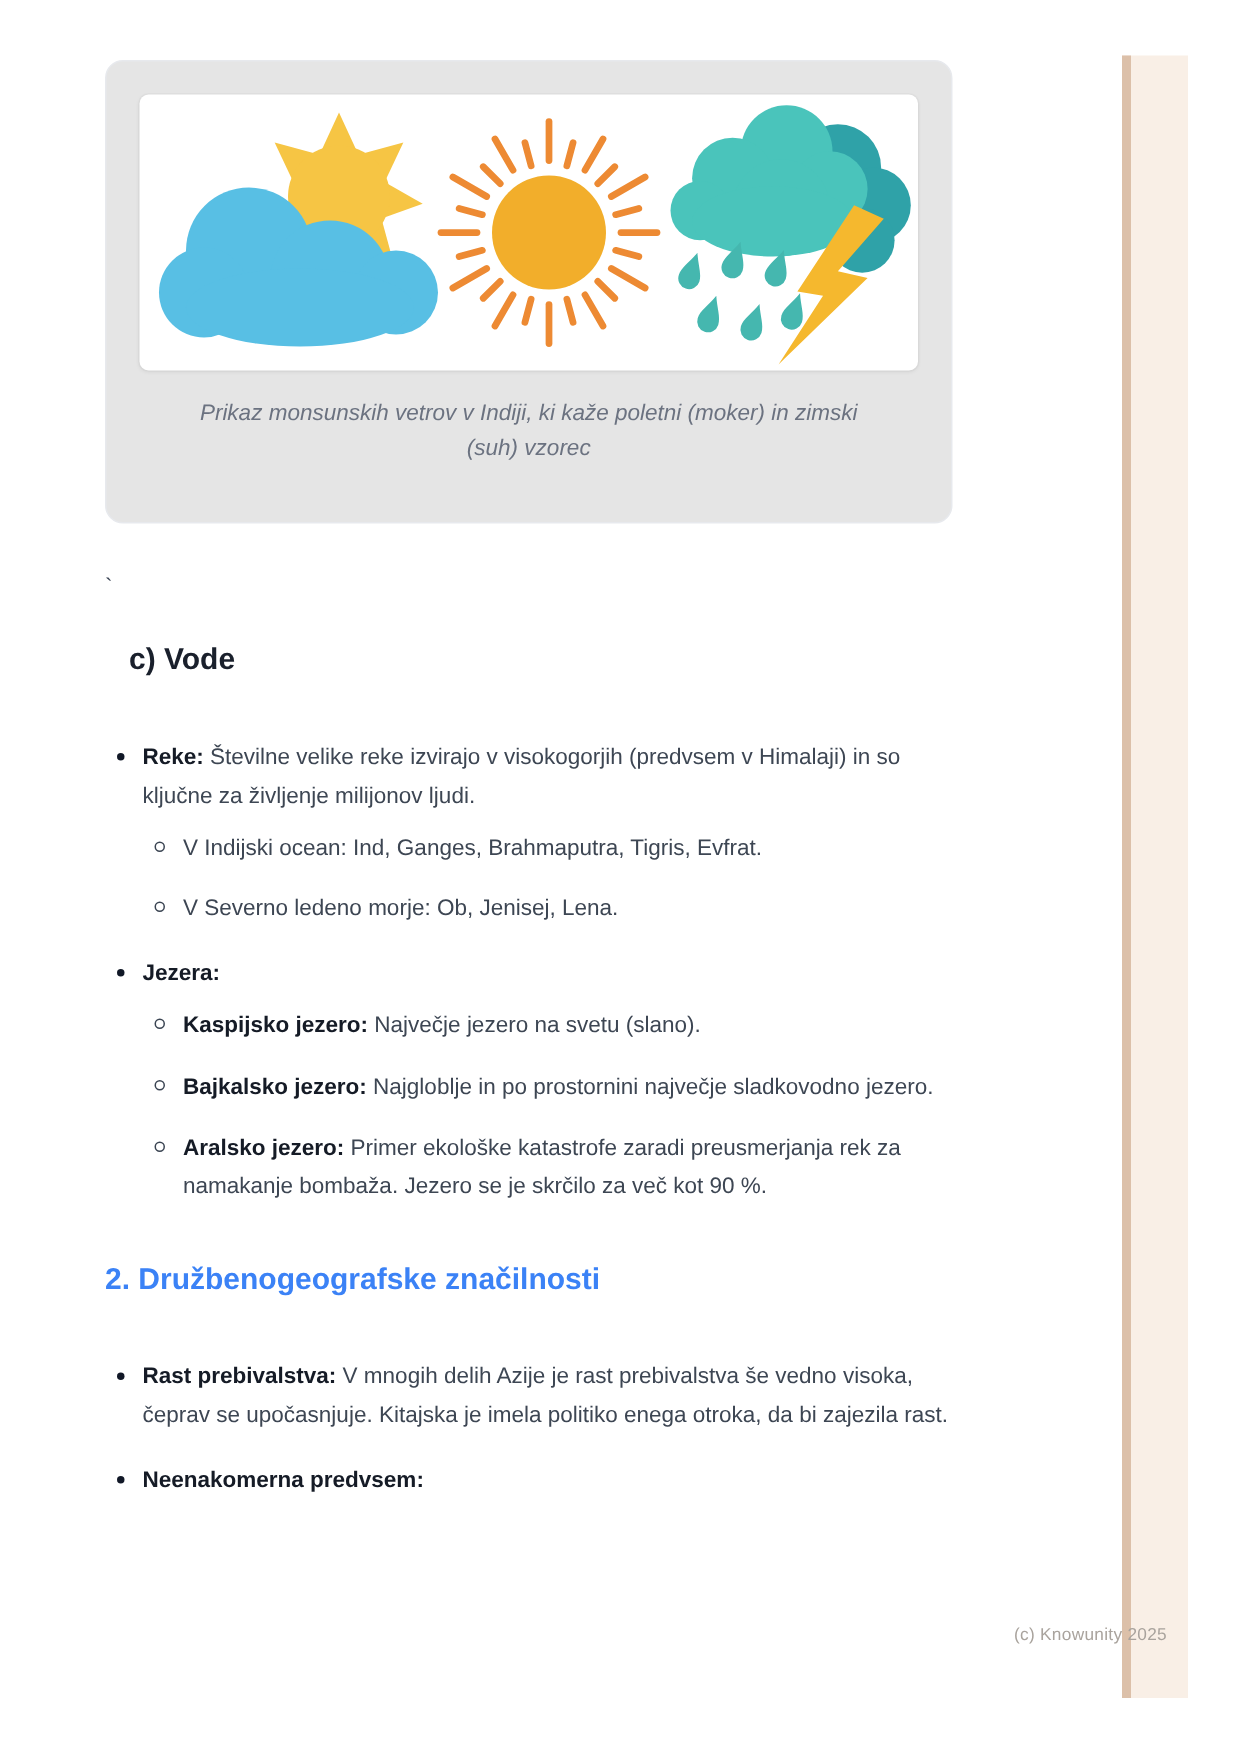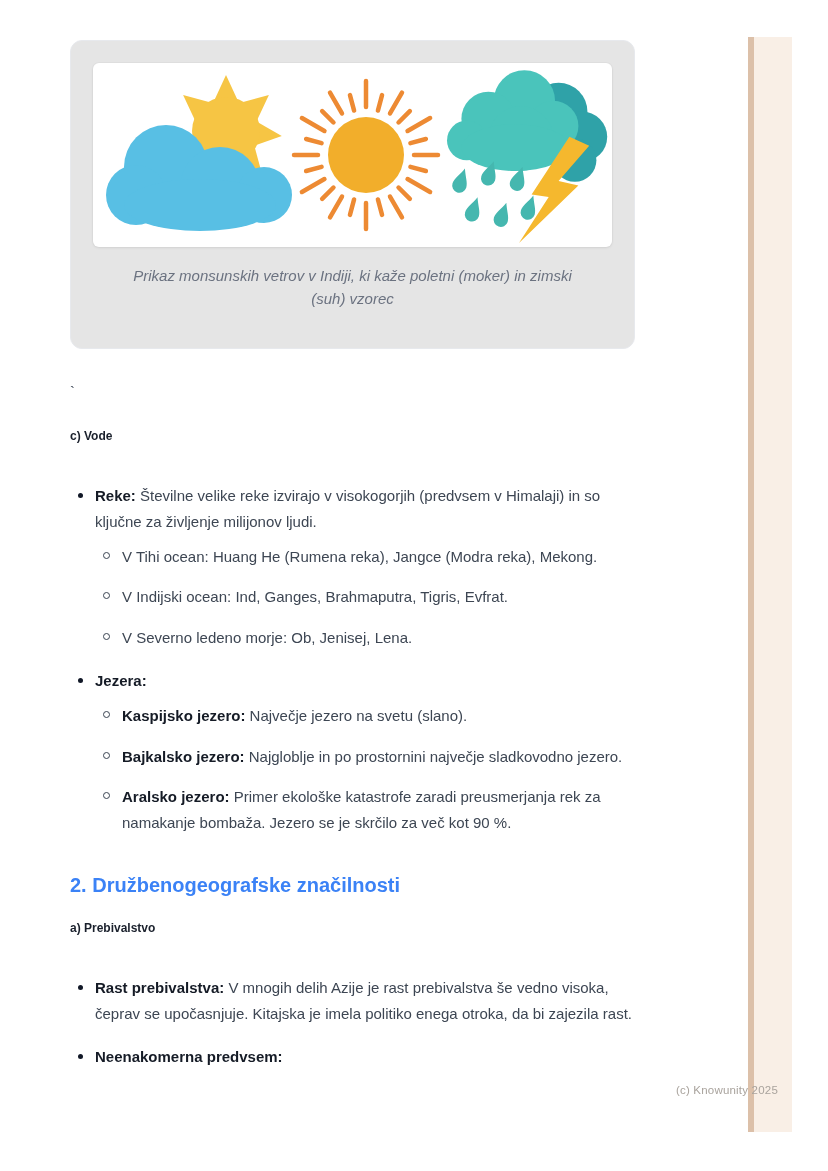--- a/index.html
+++ b/index.html
@@ -33,21 +33,21 @@
     box-shadow:0 1px 3px rgba(0,0,0,.07), 0 0 0 1px rgba(0,0,0,.02);
   }
   .figure-img svg { display:block; width:100%; height:184px; }
   .figure-caption {
     margin:18px 26px 0 26px; text-align:center; font-style:italic;
     color:#6B7280; font-size:15px; line-height:1.5;
   }
 
   .stray { margin-top:34px; height:22px; font-size:15px; color:#374151; }
 
-  h3.subhead { font-size:12px; font-weight:bold; color:#1A202C; margin:24px 0 0 0; }
+  h3.subhead { font-size:20px; font-weight:bold; color:#1A202C; margin:24px 0 0 16px; }
   h2.orange-head { font-size:20px; font-weight:bold; margin:38px 0 0 0; }
 
   ul.l1 { list-style:none; margin:40px 0 0 0; padding:0; }
   ul.l1 > li {
     position:relative; padding-left:25px; margin-bottom:17px;
     font-size:15px; line-height:1.72; color:#3d4653;
   }
   ul.l1 > li::before {
     content:""; position:absolute; left:8px; top:10px;
     width:5px; height:5px; border-radius:50%; background:#111827;
@@ -155,38 +155,36 @@
     </div>
 
     <div class="stray">`</div>
 
     <h3 class="subhead">c) Vode</h3>
 
     <ul class="l1">
       <li>
         <span class="lead">Reke:</span><span> Številne velike reke izvirajo v visokogorjih (predvsem v Himalaji) in so ključne za življenje milijonov ljudi.</span>
         <ul class="l2">
-          <li><span>V Tihi ocean: Huang He (Rumena reka), Jangce (Modra reka), Mekong.</span></li>
           <li><span>V Indijski ocean: Ind, Ganges, Brahmaputra, Tigris, Evfrat.</span></li>
           <li><span>V Severno ledeno morje: Ob, Jenisej, Lena.</span></li>
         </ul>
       </li>
       <li>
         <span class="lead">Jezera:</span>
         <ul class="l2">
           <li><span class="lead">Kaspijsko jezero:</span><span> Največje jezero na svetu (slano).</span></li>
           <li><span class="lead">Bajkalsko jezero:</span><span> Najgloblje in po prostornini največje sladkovodno jezero.</span></li>
           <li><span class="lead">Aralsko jezero:</span><span> Primer ekološke katastrofe zaradi preusmerjanja rek za namakanje bombaža. Jezero se je skrčilo za več kot 90 %.</span></li>
         </ul>
       </li>
     </ul>
 
     <h2 class="orange-head" style="color:#3b82f6">2. Družbenogeografske značilnosti</h2>
 
-    <h3 class="subhead">a) Prebivalstvo</h3>
 
     <ul class="l1">
       <li>
         <span class="lead">Rast prebivalstva:</span><span> V mnogih delih Azije je rast prebivalstva še vedno visoka, čeprav se upočasnjuje. Kitajska je imela politiko enega otroka, da bi zajezila rast.</span>
       </li>
       <li>
         <span class="lead">Neenakomerna predvsem:</span>
       </li>
     </ul>
 

